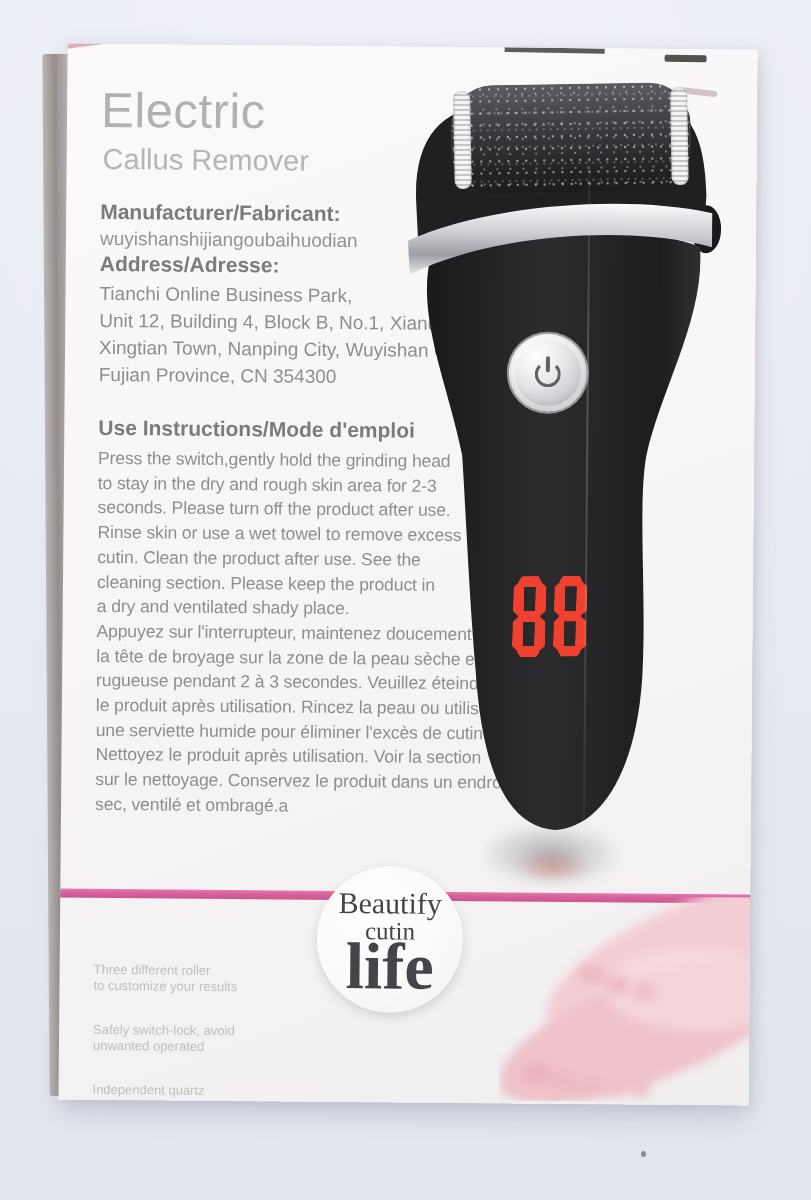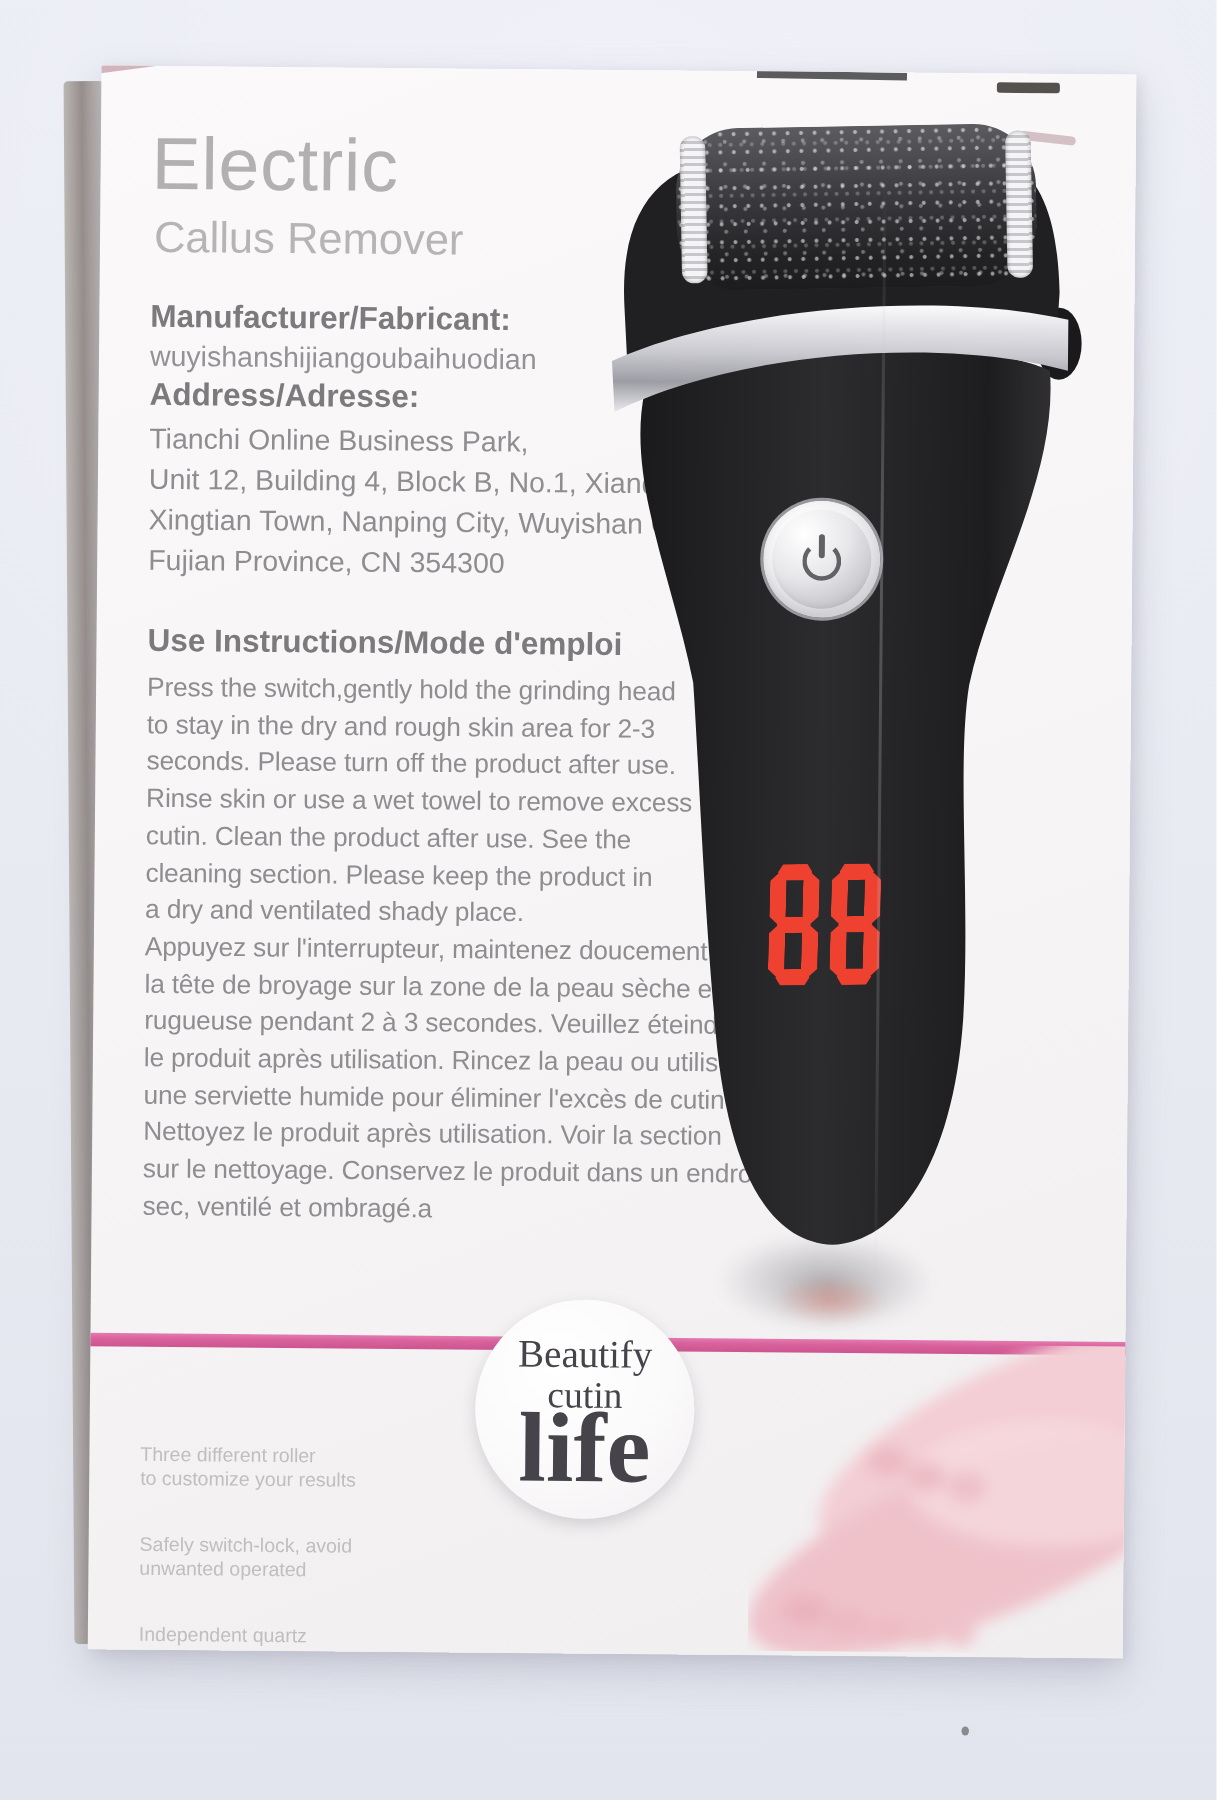--- a/index.html
+++ b/index.html
@@ -61,21 +61,21 @@
   .stripe{position:absolute;left:-4px;right:-4px;top:845px;height:9px;
     background:linear-gradient(180deg,#e27bb0 0%,var(--accent) 40%,#cc5590 100%);}
 
   .slogan-circle{
     position:absolute;left:257px;top:820px;width:146px;height:146px;border-radius:50%;
     background:radial-gradient(circle at 38% 30%,#ffffff 0%,#fbfafb 55%,#f1eef0 100%);
     box-shadow:0 4px 10px rgba(140,130,145,.30);
     display:flex;flex-direction:column;align-items:center;justify-content:center;
     font-family:"Liberation Serif",serif;color:#46444a;text-align:center;z-index:5;
   }
-  .slogan-l1{font-size:26px;line-height:30px;}
+  .slogan-l1{font-size:30px;line-height:30px;}
   .slogan-l2{font-size:25px;line-height:25px;}
   .slogan-l3{font-size:66px;line-height:50px;font-weight:bold;margin-top:-2px;}
 
   
   .feet{position:absolute;left:440px;top:848px;width:290px;height:205px;z-index:1;}
 
   
   .device{position:absolute;left:334px;top:28px;width:322px;height:795px;z-index:2;}
   .device-svg{position:absolute;left:0;top:0;width:100%;height:100%;}
 

